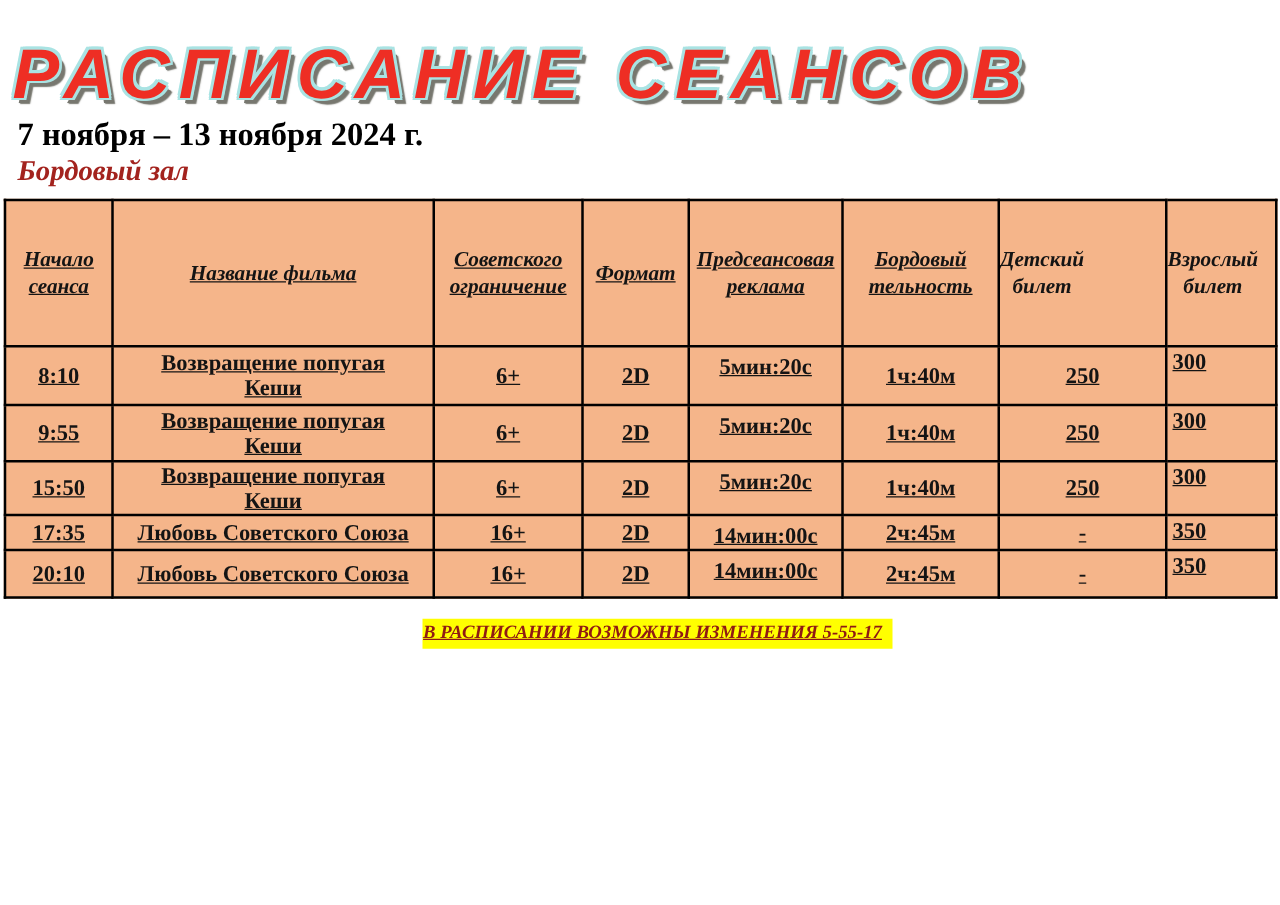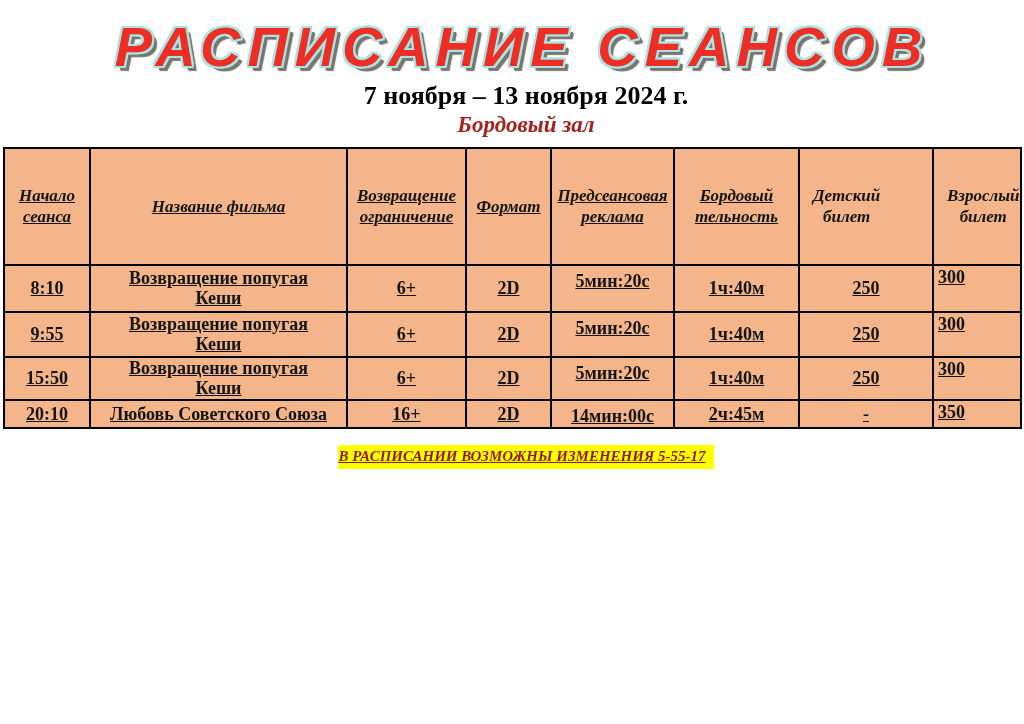--- a/index.html
+++ b/index.html
@@ -13,21 +13,21 @@
     --note-bg:#ffff00;
     --note-text:#8f1a14;
   }
   *{margin:0;padding:0;box-sizing:border-box;}
   html,body{background:#ffffff;}
   body{
     width:1024px;height:724px;overflow:hidden;
     font-family:"Liberation Serif", serif;
     color:var(--cell-text);
   }
-  .header{ text-align:center; padding-top:18px; }
+  .header{ padding-top:30px; }
   .main-title{
     position:relative; left:10px;
     font-family:"Liberation Sans", sans-serif;
     font-weight:bold; font-style:italic;
     font-size:56px; letter-spacing:7px; line-height:1.05;
     color:var(--title-red);
     text-shadow:
       -2px -2px 0 var(--title-outline), 2px -2px 0 var(--title-outline),
       -2px  2px 0 var(--title-outline), 2px  2px 0 var(--title-outline),
       -2px  0   0 var(--title-outline), 2px  0   0 var(--title-outline),
@@ -55,21 +55,21 @@
     border:2px solid var(--cell-border);
     background:var(--cell-bg);
     overflow:hidden;
     white-space:pre-line;
   }
   .schedule thead tr{height:117px;}
   .schedule th{
     font-weight:bold; font-style:italic; font-size:17px;
     text-align:center; vertical-align:middle; line-height:1.25;
   }
-  .schedule th.c6,.schedule th.c7{ text-align:left; padding-left:13px; }
+  .schedule th.c6,.schedule th.c7{ text-align:left; }
   .schedule th.c6 span,.schedule th.c7 span{ display:inline-block; text-align:center; }
   .schedule td{
     font-weight:bold; font-size:18px; line-height:1.15;
     text-align:center; vertical-align:middle;
     padding:0 2px;
   }
   .schedule td.c4{ vertical-align:top; padding-top:5px;border-radius:7px; }
   .schedule td.c7{ vertical-align:top; text-align:left; padding-left:4px; padding-top:1px; }
   .schedule tbody tr:nth-child(1){height:47px;}
   .schedule tbody tr:nth-child(2){height:45px;}
@@ -106,21 +106,21 @@
     <col style="width:123px">
       <col style="width:125px">
       <col style="width:134px">
       <col style="width:88px">
   </colgroup>
   <thead>
     <tr>
       <th class="c0"><span>Начало
 сеанса</span></th>
       <th class="c1"><span>Название фильма</span></th>
-      <th class="c2"><span>Возвращение
+      <th class="c2"><span>Советского
 ограничение</span></th>
       <th class="c3"><span>Формат</span></th>
       <th class="c4"><span>Предсеансовая
 реклама</span></th>
       <th class="c5"><span>Бордовый
 тельность</span></th>
       <th class="c6"><span>Детский
 билет</span></th>
       <th class="c7"><span>Взрослый
 билет</span></th>
@@ -154,20 +154,30 @@
         <td class="c1">Возвращение попугая
 Кеши</td>
         <td class="c2">6+</td>
         <td class="c3">2D</td>
         <td class="c4">5мин:20с</td>
         <td class="c5">1ч:40м</td>
         <td class="c6">250</td>
         <td class="c7">300</td>
       </tr>
       <tr>
+        <td class="c0">17:35</td>
+        <td class="c1">Любовь Советского Союза</td>
+        <td class="c2">16+</td>
+        <td class="c3">2D</td>
+        <td class="c4">14мин:00с</td>
+        <td class="c5">2ч:45м</td>
+        <td class="c6">-</td>
+        <td class="c7">350</td>
+      </tr>
+      <tr>
         <td class="c0">20:10</td>
         <td class="c1">Любовь Советского Союза</td>
         <td class="c2">16+</td>
         <td class="c3">2D</td>
         <td class="c4">14мин:00с</td>
         <td class="c5">2ч:45м</td>
         <td class="c6">-</td>
         <td class="c7">350</td>
       </tr>
     </tbody>

